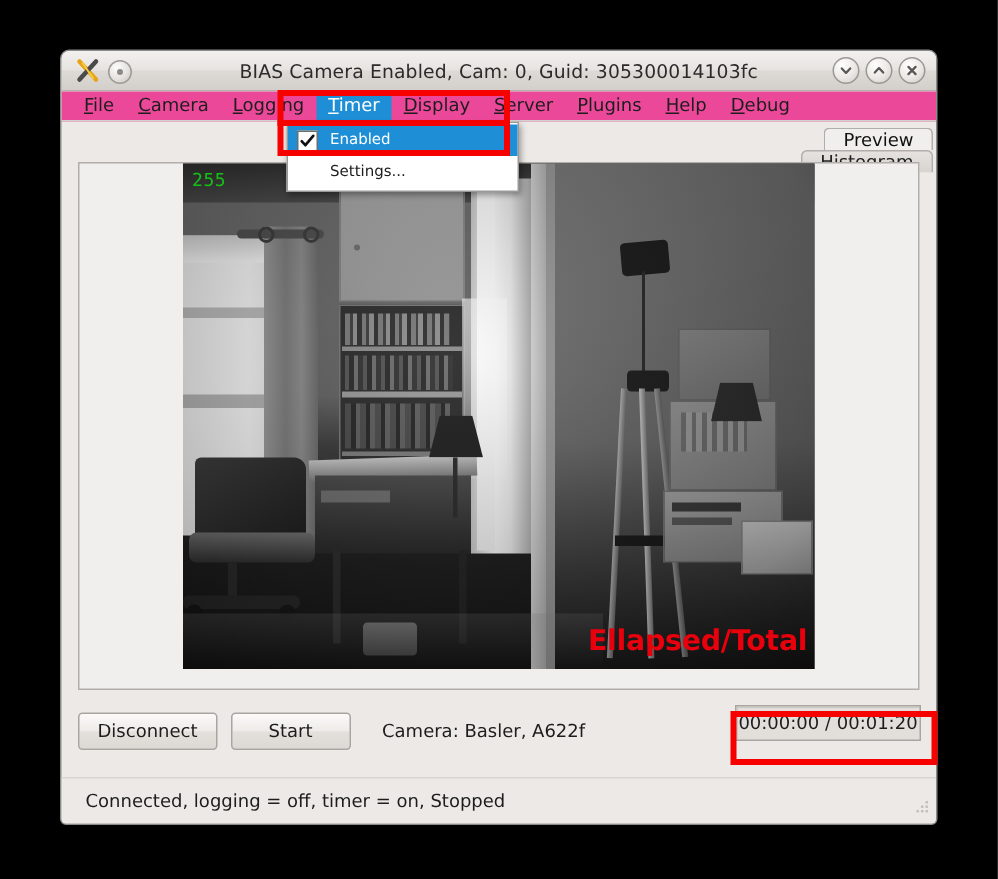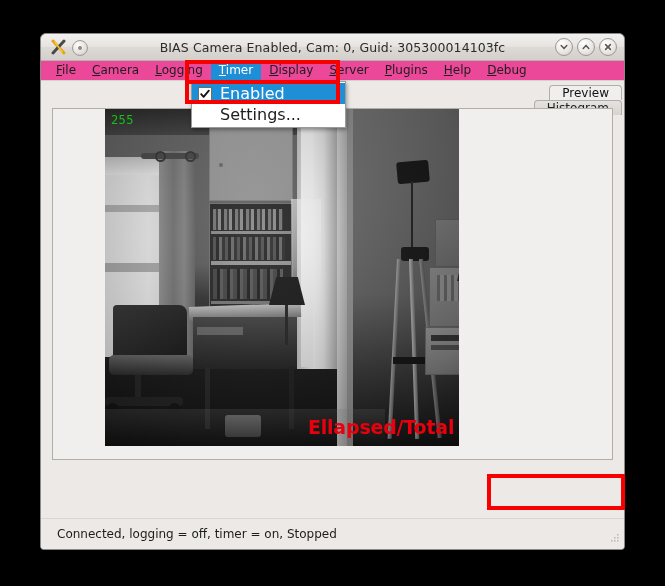--- a/index.html
+++ b/index.html
@@ -135,21 +135,21 @@
     border: 1px solid #9a9a9a;
     box-shadow: 1px 2px 4px rgba(0,0,0,0.35);
     z-index: 40;
     box-sizing: border-box;
     padding: 1px 0 2px 0;
   }
   .dd-item {
     height: 21px;
     display: flex;
     align-items: center;
-    font-size: 16px;
+    font-size: 10px;
     color: #1d1d1d;
     padding-left: 6px;
     box-sizing: border-box;
   }
   .dd-item.sel {
     background: #1e8fd6;
     color: #ffffff;
   }
   .dd-check {
     width: 14px;
@@ -203,23 +203,23 @@
     position: relative;
     margin: 0 11px;
     height: 352px;
     background: #f1efed;
     border: 1px solid #b0adaa;
     box-sizing: border-box;
   }
 
   .video {
     position: absolute;
-    left: 52px;
+    left: 69px;
     top: 0px;
-    width: 354px;
+    width: 421px;
     height: 337px;
     overflow: hidden;
     background: #2e2e2e;
   }
   .video-scene {
     position: absolute;
     inset: 0;
   }
   .val-255 {
     position: absolute;
@@ -476,20 +476,34 @@
           <div style="position:absolute;left:0;top:300px;width:280px;height:37px;background:linear-gradient(to bottom,rgba(140,140,140,.22),rgba(0,0,0,0));"></div>
 
           <div style="position:absolute;inset:0;background:radial-gradient(ellipse at 42% 38%, rgba(255,255,255,0.05) 0%, rgba(0,0,0,0.30) 78%, rgba(0,0,0,0.5) 100%);"></div>
         </div>
 
         <span class="val-255">255</span>
         <span class="ann-elapsed">Ellapsed/Total Time</span>
       </div>
     </div>
 
+    <div class="controls">
+      <div class="btn">
+        <span>Disconnect</span>
+      </div>
+      <div class="btn">
+        <span>Start</span>
+      </div>
+      <div class="camera-label">Camera:  Basler,  A622f</div>
+      <div class="time-wrap">
+        <div class="time-field">
+          <span>00:00:00 / 00:01:20</span>
+        </div>
+      </div>
+    </div>
 
     <div class="statusbar">
       <span>Connected, logging = off, timer = on, Stopped</span>
       <span class="grip">
         <svg width="12" height="12" viewBox="0 0 12 12">
           <g fill="#8c8986">
             <rect x="9" y="1" width="1.6" height="1.6"></rect>
             <rect x="6" y="4" width="1.6" height="1.6"></rect>
               <rect x="9" y="4" width="1.6" height="1.6"></rect>
             <rect x="3" y="7" width="1.6" height="1.6"></rect>

